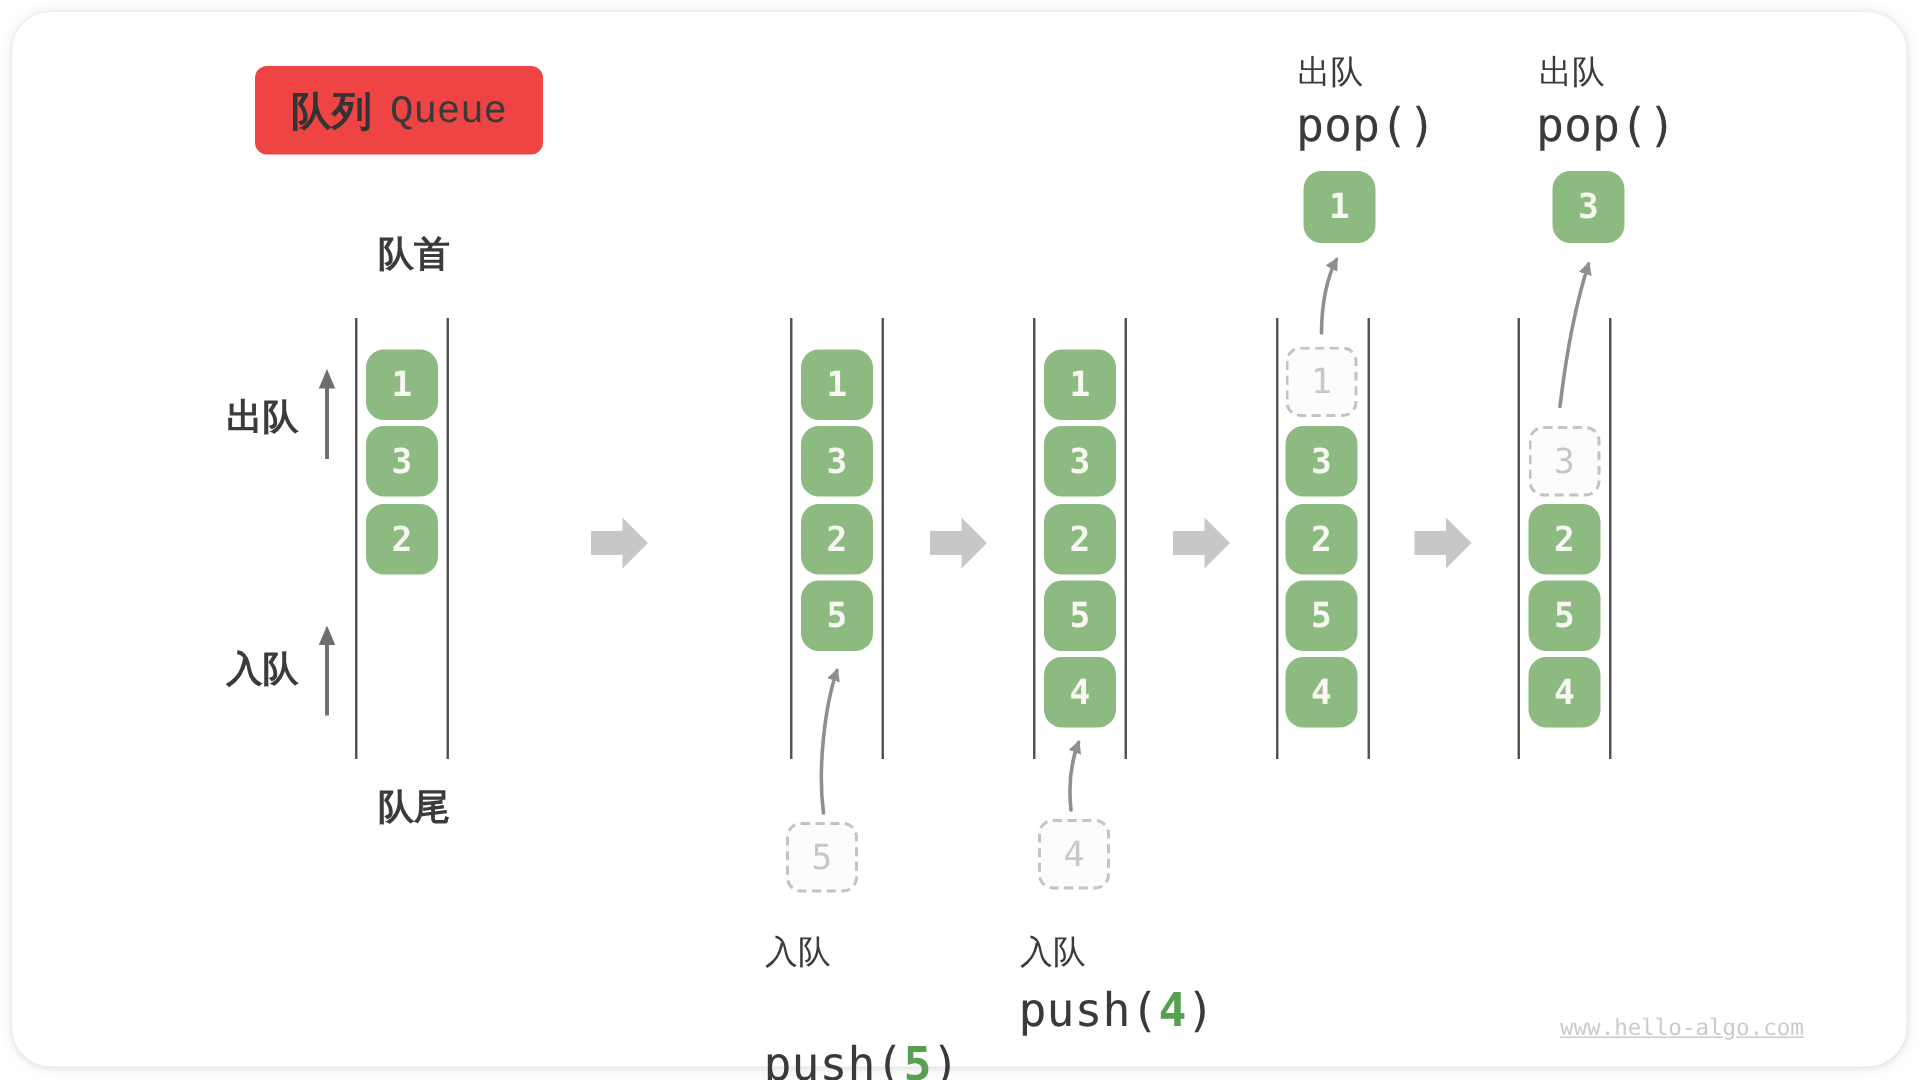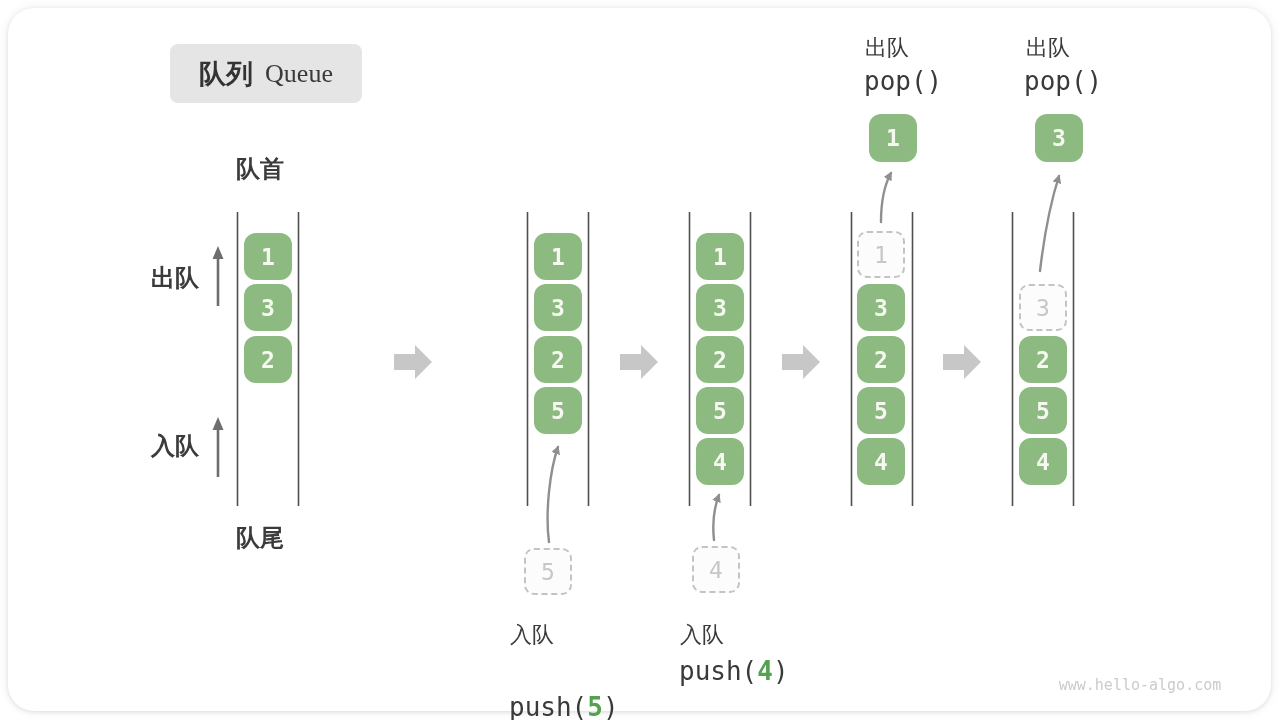--- a/index.html
+++ b/index.html
@@ -5,50 +5,50 @@
   html,body{margin:0;padding:0;background:#ffffff;}
   body{width:1280px;height:720px;position:relative;overflow:hidden;
        font-family:"Liberation Sans",sans-serif;color:#3b3b3b;}
   .card{position:absolute;left:8px;top:8px;width:1263px;height:703px;
         background:#fff;border-radius:26px;
         box-shadow:0 1px 4px rgba(0,0,0,.10),0 0 12px rgba(0,0,0,.07);}
   #stage{position:absolute;left:0;top:0;width:1280px;height:720px;}
   svg.layer{position:absolute;left:0;top:0;}
 
   .chip{position:absolute;left:170px;top:44px;width:192px;height:59px;
-        background:#e5e5e5;border-radius:8px;display:flex;align-items:center;
+        background:#ef4444;border-radius:8px;display:flex;align-items:center;
         justify-content:center;gap:12px;}
   .chip .zh{font-size:27px;font-weight:700;color:#333;}
-  .chip .en{font-family:Liberation Serif, serif;
+  .chip .en{font-family:Liberation Mono, monospace;
             font-size:26px;color:#3a3a3a;}
 
   .block{position:absolute;width:48px;height:47px;border-radius:12px;
          background:#8cba81;color:#f8f8f3;display:flex;align-items:center;
          justify-content:center;
          font-family:"DejaVu Sans Mono","Liberation Mono",monospace;
          font-size:23px;font-weight:700;}
   .popped{width:48px;height:48px;}
   .ghost{position:absolute;width:44px;height:43px;border:2px dashed #c3c3c3;
          border-radius:10px;background:#fcfcfc;color:#c7c7c7;
          display:flex;align-items:center;justify-content:center;
          font-family:"DejaVu Sans Mono","Liberation Mono",monospace;
          font-size:23px;font-weight:500;}
 
   .zh-strong{position:absolute;font-size:24px;font-weight:700;color:#3b3b3b;
              white-space:nowrap;}
   .zh-med{position:absolute;font-size:22px;font-weight:500;color:#3b3b3b;
           white-space:nowrap;}
   .code{position:absolute;font-family:"DejaVu Sans Mono","Liberation Mono",monospace;
-        font-size:26px;font-weight:500;color:#3a3a3a;white-space:nowrap;}
+        font-size:31px;font-weight:500;color:#3a3a3a;white-space:nowrap;}
   .code .arg{color:#55a14f;font-weight:700;}
-  .center60{width:64px;text-align:left;}
+  .center60{width:64px;text-align:right;}
 
-  .watermark{position:absolute;left:1040px;top:676px;width:200px;text-align:center;
+  .watermark{position:absolute;left:1040px;top:676px;width:200px;text-align:left;
              font-family:"DejaVu Sans Mono","Liberation Mono",monospace;
-             font-size:15px;color:#cbcbcb;}
+             font-size:15px;color:#cbcbcb;text-decoration:underline;}
 </style>
 </head>
 <body>
 
 <div id="stage">
   <div class="card"></div>
 
   <svg class="layer" width="1280" height="720" viewBox="0 0 1280 720">
     <defs>
       <marker id="ah" markerWidth="9" markerHeight="9" refX="7" refY="4.5" orient="auto" markerUnits="userSpaceOnUse">

